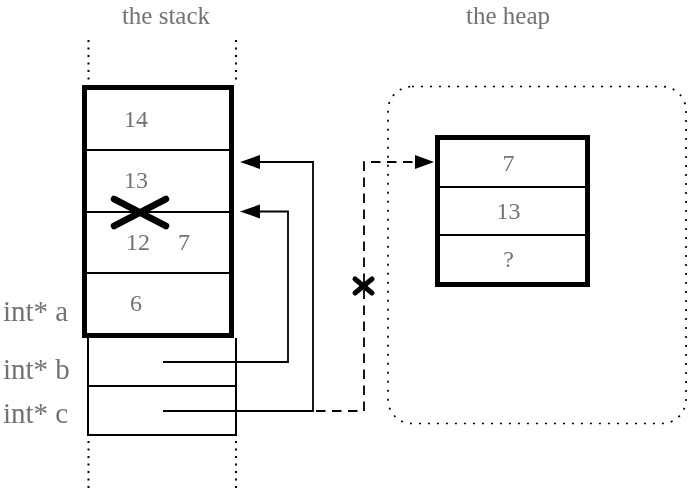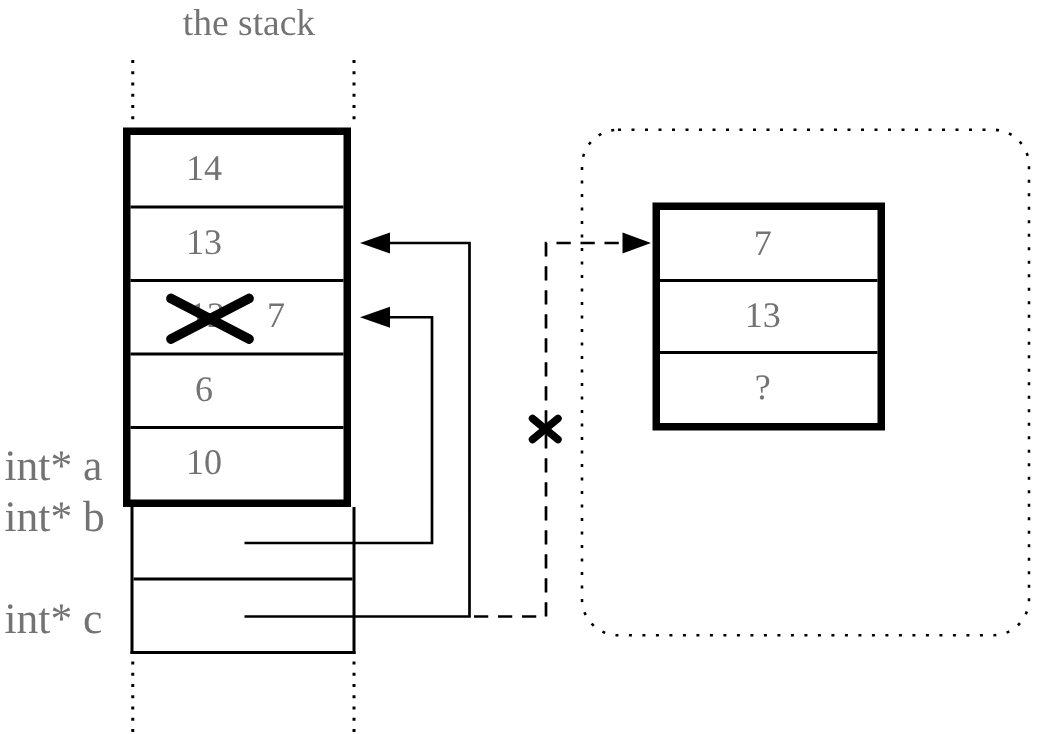--- a/index.html
+++ b/index.html
@@ -85,52 +85,50 @@
   .heap-box .cell:last-child { border-bottom: none; }
 
   .varlabel {
     position: absolute;
     left: 3px;
     font-size: 29px;
     line-height: 26px;
     white-space: nowrap;
   }
   .varlabel.a { top: 298px; }
-  .varlabel.b { top: 332px; }
+  .varlabel.b { top: 356px; }
   .varlabel.c { top: 400px; }
 
   svg.overlay {
     position: absolute;
     left: 0; top: 0;
     pointer-events: none;
   }
 </style>
 </head>
 <body>
 
 <div class="canvas">
 
   <div class="title stack">the stack</div>
+  <div class="title heap">the heap</div>
 
   <div class="stack-box">
     <div class="cell">
       <span>14</span>
     </div>
     <div class="cell">
       <span>13</span>
     </div>
     <div class="cell crossed">
       <span>12</span>
       <span>7</span>
     </div>
     <div class="cell">
       <span>6</span>
-    </div>
-    <div class="cell">
-      <span>10</span>
     </div>
   </div>
 
   <div class="var-rows">
     <div class="vrow"></div>
     <div class="vrow"></div>
   </div>
 
   <div class="heap-box">
     <div class="cell">

